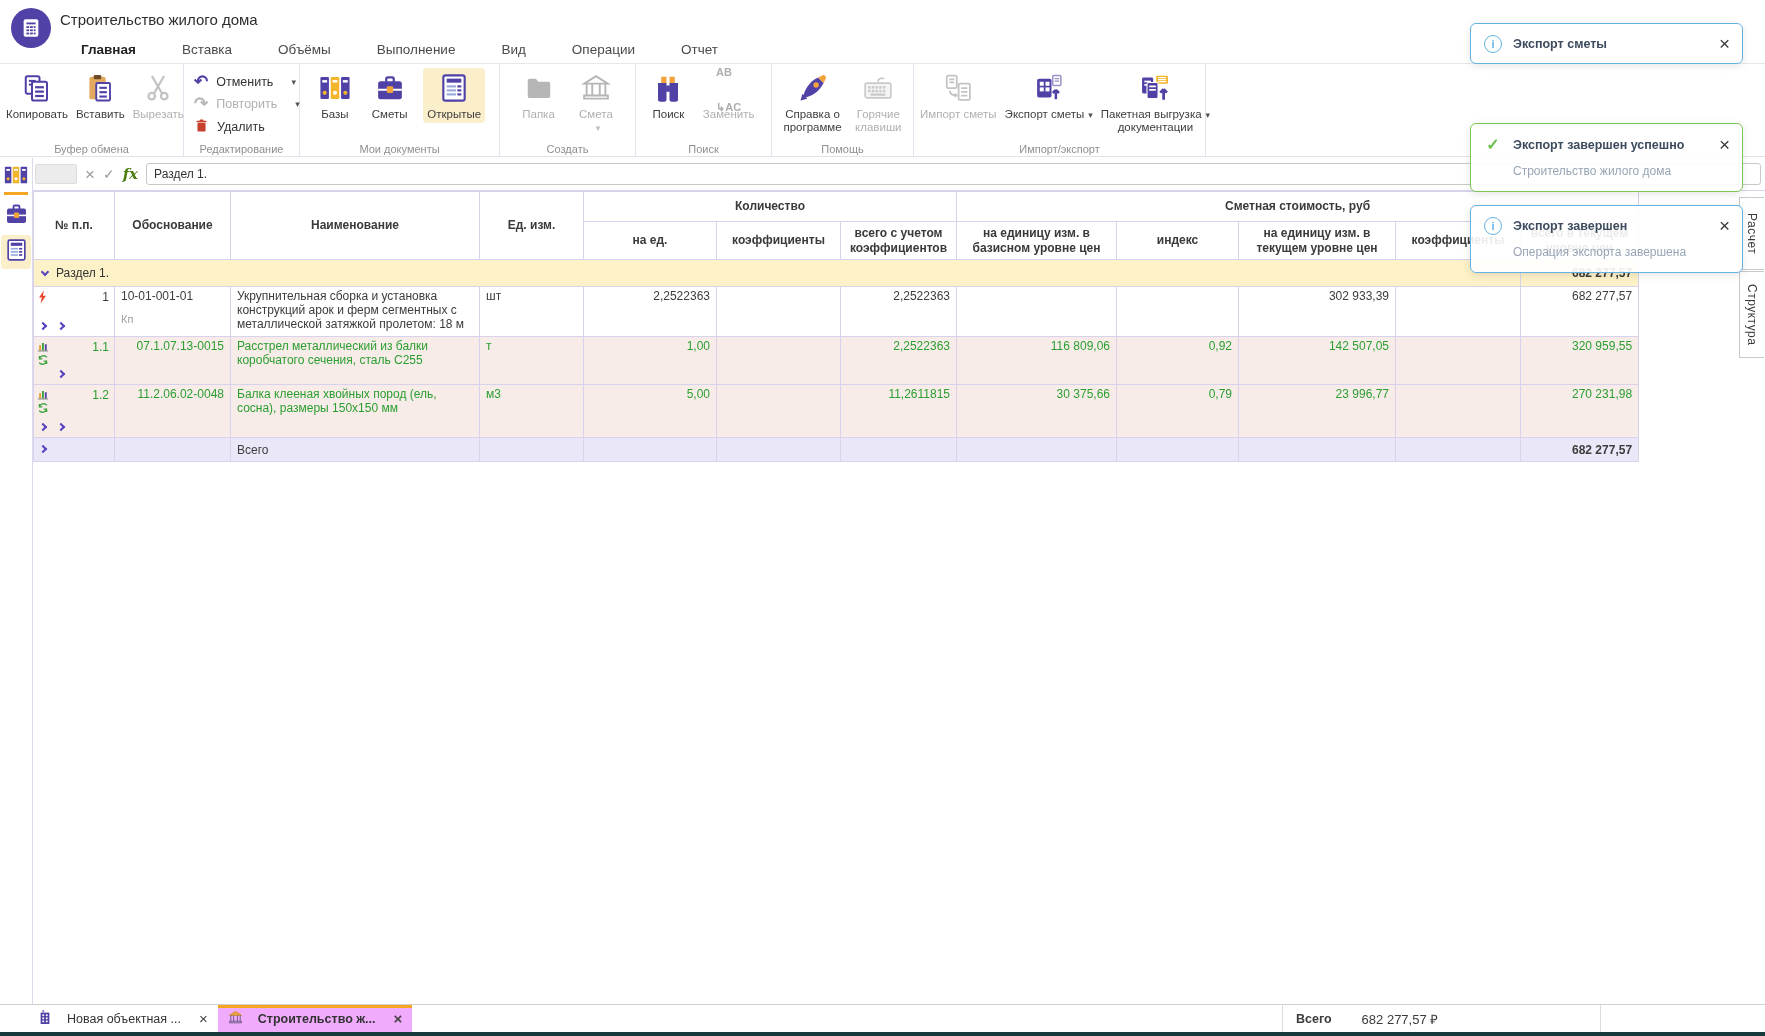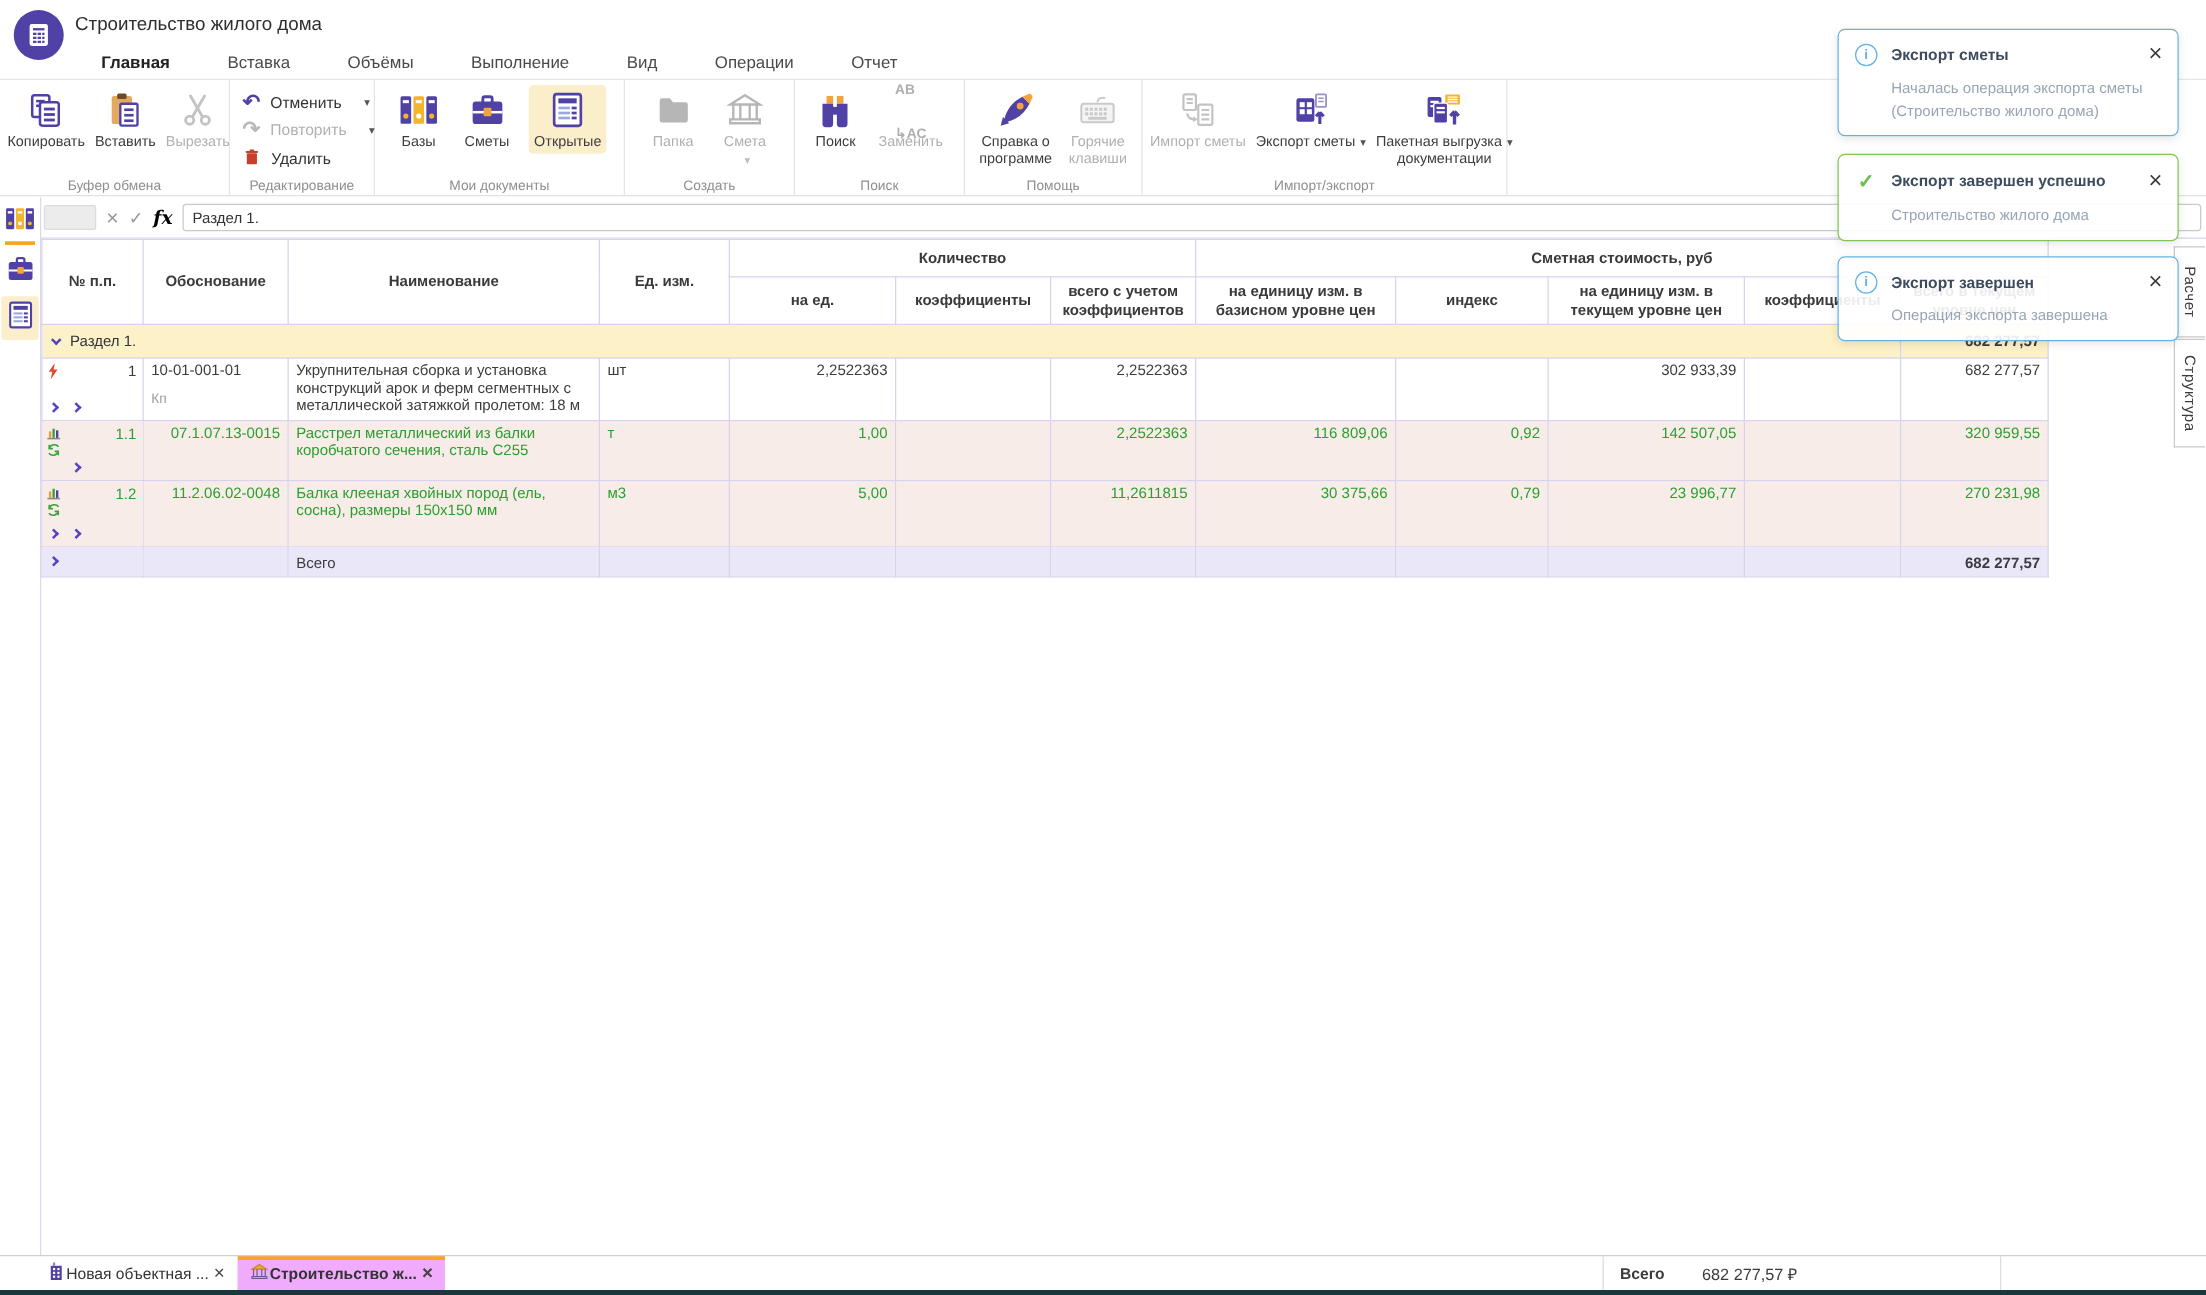--- a/index.html
+++ b/index.html
@@ -38,21 +38,21 @@
   .edit-row .dd { margin-left:10px; }
   .replace-ic { display:flex; flex-direction:column; align-items:flex-start; font-size:11px; font-weight:bold;
     color:#aeaeae; line-height:1.2; padding-top:4px;gap:22px; }
 
   
   .formulabar { position:absolute; left:33px; top:158px; width:1732px; height:33px; background:#fff;
     border-bottom:1px solid #d8d2ec; display:flex; align-items:center; gap:8px; padding:0 4px 0 2px; }
   .fb-cellbox { width:42px; height:20px; background:#ececec; border:1px solid #dcdcdc; border-radius:2px; }
   .fb-x { font-size:17px; color:#9a9a9a; cursor:pointer; line-height:1; }
   .fb-check { font-size:14px; color:#9a9a9a; cursor:pointer; line-height:1; }
-  .fb-fx { font-family:"DejaVu Serif", serif; font-style:italic; font-weight:bold; font-size:15px; color:#000000; }
+  .fb-fx { font-family:"DejaVu Serif", serif; font-style:italic; font-weight:bold; font-size:15px; color:#4d7c0f; }
   .fb-input { flex:1; height:22px; border:1px solid #c9c9c9; border-radius:3px; font-size:12px;
     font-family:"Liberation Sans", sans-serif; padding:0 7px; color:#333; outline:none; }
 
   
   .sidebar { position:absolute; left:0; top:158px; width:33px; height:846px; background:#fff;
     border-right:1px solid #ddd8ec; }
   .sb-item { width:30px; margin:3px 0 2px 1px; display:flex; flex-direction:column; align-items:center;
     padding:2px 0; cursor:pointer; border-radius:3px; }
   .sb-item.hl { background:#fbeecb; }
   .sb-underline { width:24px; height:3px; background:#f5a623; margin-top:1px; }
@@ -95,21 +95,21 @@
   .n-close { font-size:19px; color:#3c3c3c; line-height:0.8; cursor:pointer; }
   .n-msg { margin:8px 0 0 29px; font-size:12px; color:#98a5b5; line-height:1.55; }
   .ic-info { width:18px; height:18px; min-width:18px; border:1.6px solid #64b2e4; border-radius:50%;
     color:#64b2e4; font-size:11px; display:flex; align-items:center; justify-content:center; font-weight:bold; }
   .ic-check { color:#6abf4b; font-size:16px; font-weight:bold; width:18px; text-align:center; }
 
   
   .statusbar { position:absolute; left:0; top:1004px; width:100%; height:28px; background:#fff;
     border-top:1px solid #cfcfcf; }
   .btabs { position:absolute; left:28px; top:0; height:100%; display:flex; }
-  .btab { height:100%; display:flex; align-items:center; gap:1px; padding:0 10px; font-size:12.5px;
+  .btab { height:100%; display:flex; align-items:center; gap:15px; padding:0 10px; font-size:12.5px;
     color:#333; cursor:pointer; }
   .btab .x { color:#444; font-size:15px; margin-left:3px; cursor:pointer; }
   .btab.active { background:#f0abfc; box-shadow:inset 0 3px 0 #f5a623; font-weight:bold; }
   .status-total { position:absolute; left:1282px; top:0; width:319px; height:100%;
     border-left:1px solid #dcdcdc; border-right:1px solid #dcdcdc; display:flex; align-items:center; padding-left:13px; }
   .status-total .lab { font-weight:bold; font-size:12.5px; }
   .status-total .val { font-size:13px; margin-left:30px; }
   .bottombar { position:absolute; left:0; top:1032px; width:100%; height:4px; background:#163a3c; }
 </style>
 </head>
@@ -606,21 +606,20 @@
   <div class="rtab" style="top:271px; height:87px">
     <span>Структура</span>
   </div>
 
   <div class="notif info" style="top:23px">
     <div class="n-head">
       <span class="ic-info">i</span>
       <span class="n-title">Экспорт сметы</span>
       <span class="n-close">×</span>
     </div>
-    <div class="n-msg"><span>Началась операция экспорта сметы</span><br><span>(Строительство жилого дома)</span></div>
   </div>
   <div class="notif success" style="top:123px">
     <div class="n-head">
       <span class="ic-check">✓</span>
       <span class="n-title">Экспорт завершен успешно</span>
       <span class="n-close">×</span>
     </div>
     <div class="n-msg">Строительство жилого дома</div>
   </div>
   <div class="notif info" style="top:205px">

